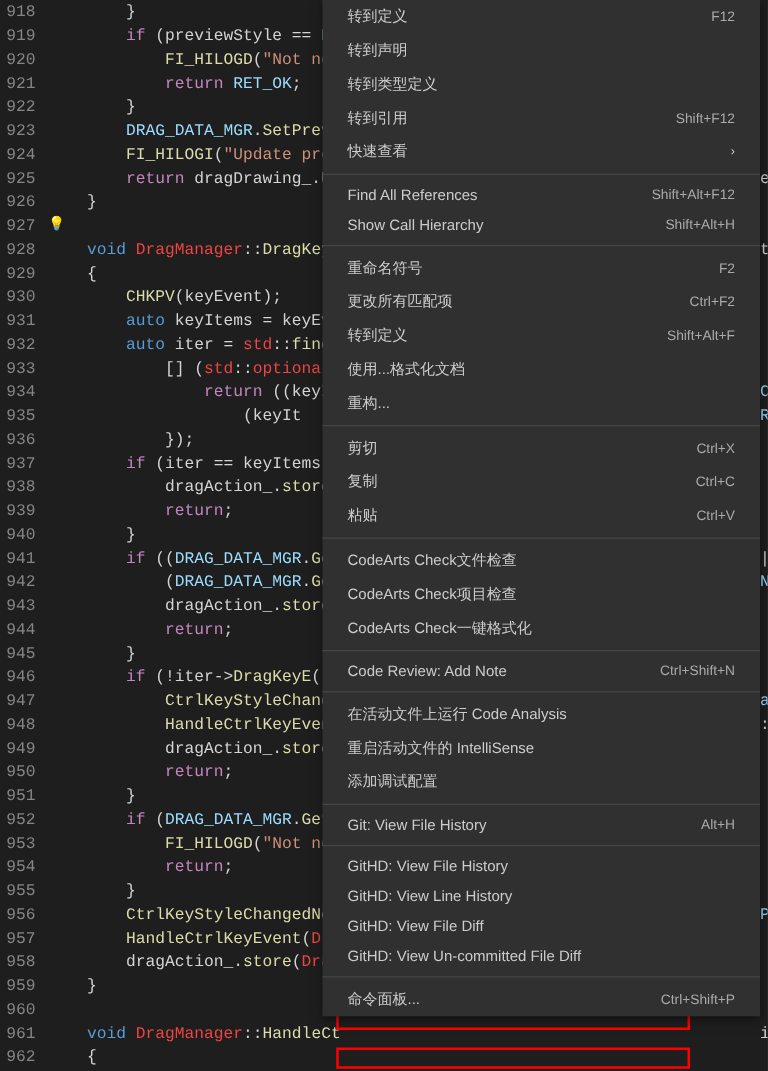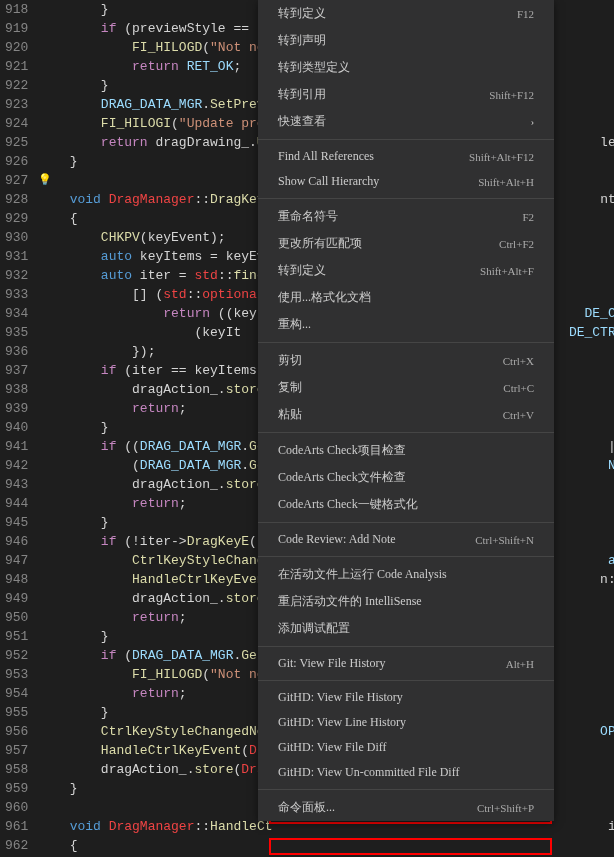--- a/index.html
+++ b/index.html
@@ -54,25 +54,25 @@
     .bulb {
       position: absolute;
       left: 0;
       top: 0;
       font-size: 11px;
     }
     .context-menu {
       position: absolute;
       left: 258px;
       top: 0;
-      width: 296px;
+      width: 350px;
       background: #303031;
       box-shadow: 0 2px 8px rgba(0,0,0,0.5);
       color: #cccccc;
-      font-family: Liberation Serif, serif;
+      font-family: Liberation Sans, sans-serif;
       font-size: 12px;
       z-index: 100;
     }
     .menu-item {
       display: flex;
       justify-content: space-between;
       align-items: center;
       padding: 5px 20px;
       cursor: pointer;
     }
@@ -262,24 +262,24 @@
     <div class="menu-item">
       <span>复制</span>
       <span class="menu-shortcut">Ctrl+C</span>
     </div>
     <div class="menu-item">
       <span>粘贴</span>
       <span class="menu-shortcut">Ctrl+V</span>
     </div>
     <div class="menu-sep"></div>
     <div class="menu-item">
+      <span>CodeArts Check文件检查</span>
+    </div>
+    <div class="menu-item">
       <span>CodeArts Check项目检查</span>
-    </div>
-    <div class="menu-item">
-      <span>CodeArts Check文件检查</span>
     </div>
     <div class="menu-item">
       <span>CodeArts Check一键格式化</span>
     </div>
     <div class="menu-sep"></div>
     <div class="menu-item">
       <span>Code Review: Add Note</span>
       <span class="menu-shortcut">Ctrl+Shift+N</span>
     </div>
     <div class="menu-sep"></div>

